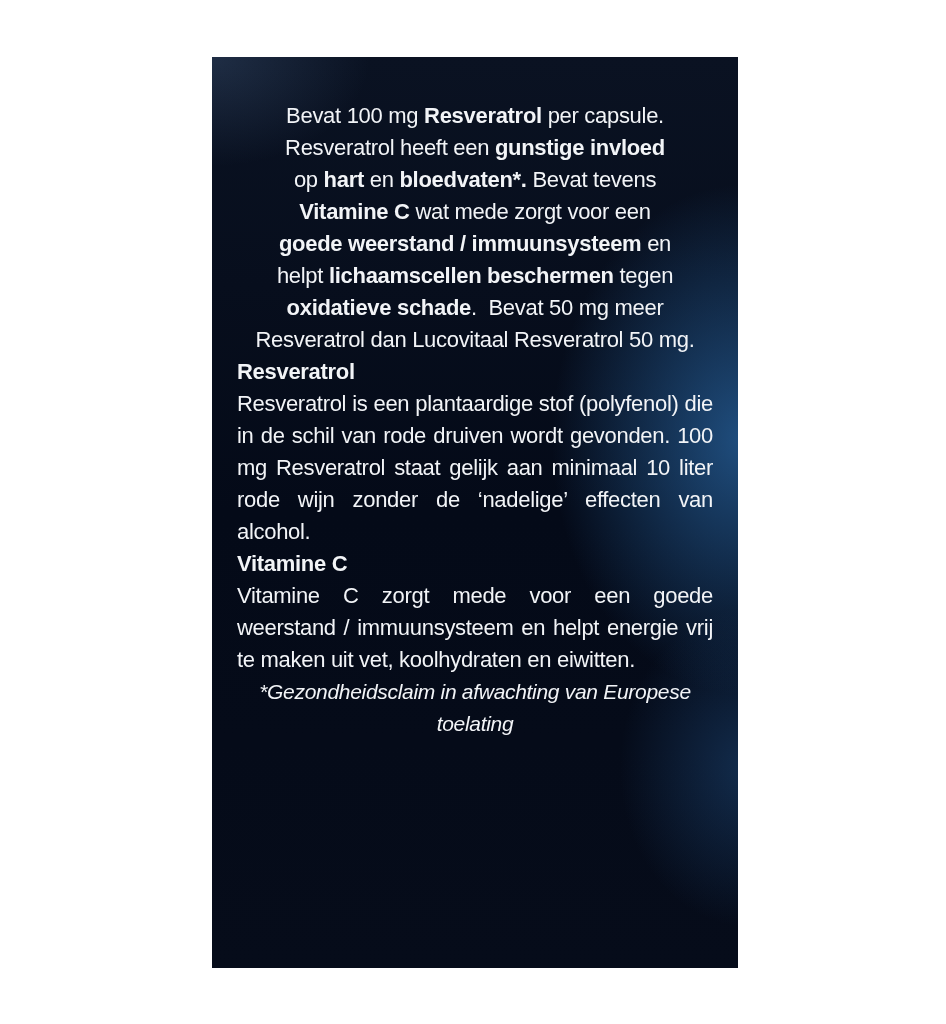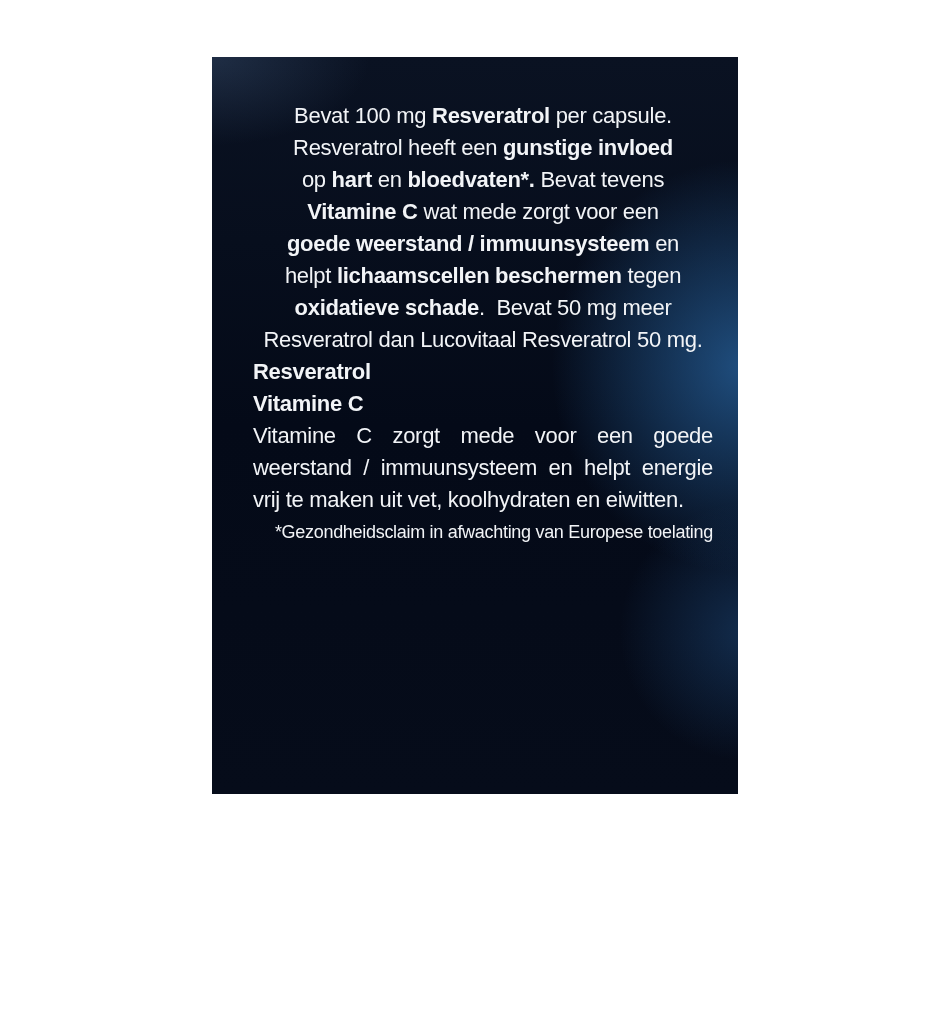--- a/index.html
+++ b/index.html
@@ -13,23 +13,23 @@
     height: 1024px;
     background: #ffffff;
     overflow: hidden;
     font-family: "Liberation Sans", sans-serif;
   }
   .label-panel {
     position: absolute;
     left: 212px;
     top: 57px;
     width: 526px;
-    height: 737px;
+    height: 911px;
     box-sizing: border-box;
-    padding: 43px 25px 0 41px;
+    padding: 43px 25px 0 25px;
     background:
       radial-gradient(52% 40% at 101% 42%, rgba(40,100,160,0.75) 0%, rgba(40,100,160,0) 70%),
       radial-gradient(35% 25% at 102% 78%, rgba(35,85,140,0.45) 0%, rgba(35,85,140,0) 70%),
       radial-gradient(40% 16% at 0% 0%, rgba(80,110,150,0.30) 0%, rgba(80,110,150,0) 75%),
       linear-gradient(180deg, #0a1222 0%, #040a18 50%, #060c1a 100%);
     color: #f2f4f7;
     font-size: 22px;
     line-height: 32px;
     letter-spacing: -0.3px;
   }
@@ -47,35 +47,37 @@
   }
   .section-body {
     text-align: justify;
   }
   .note {
     margin-top: 30px;
     text-align: justify;
   }
   .footnote {
     margin-top: 23px;
-    font-size: 18px;
-    text-align: right;
+    font-style: italic;
+    font-size: 21px;
+    text-align: center;
   }
   b { font-weight: bold; }
 </style>
 </head>
 <body>
 
 <div class="page">
   <div class="label-panel">
 
     <p class="intro"><span>Bevat 100 mg </span><b>Resveratrol</b><span> per capsule.</span><br><span>Resveratrol heeft een </span><b>gunstige invloed</b><br><span>op </span><b>hart</b><span> en </span><b>bloedvaten*.</b><span> Bevat tevens</span><br><b>Vitamine C</b><span> wat mede zorgt voor een</span><br><b>goede weerstand / immuunsysteem</b><span> en</span><br><span>helpt </span><b>lichaamscellen beschermen</b><span> tegen</span><br><b>oxidatieve schade</b><span>.&nbsp; Bevat 50 mg meer</span><br><span>Resveratrol dan Lucovitaal Resveratrol 50 mg.</span></p>
 
     <section>
       <h2 class="section-heading">Resveratrol</h2>
+      <p class="section-body">Resveratrol is een plantaardige stof (polyfenol) die in de schil van rode druiven wordt gevonden. 100 mg Resveratrol staat gelijk aan minimaal 10 liter rode wijn zonder de ‘nadelige’ effecten van alcohol.</p>
     </section>
 
     <section>
       <h2 class="section-heading">Vitamine C</h2>
       <p class="section-body">Vitamine C zorgt mede voor een goede weerstand / immuunsysteem en helpt energie vrij te maken uit vet, koolhydraten en eiwitten.</p>
     </section>
 
 
     <p class="footnote">*Gezondheidsclaim in afwachting van Europese toelating</p>
 

